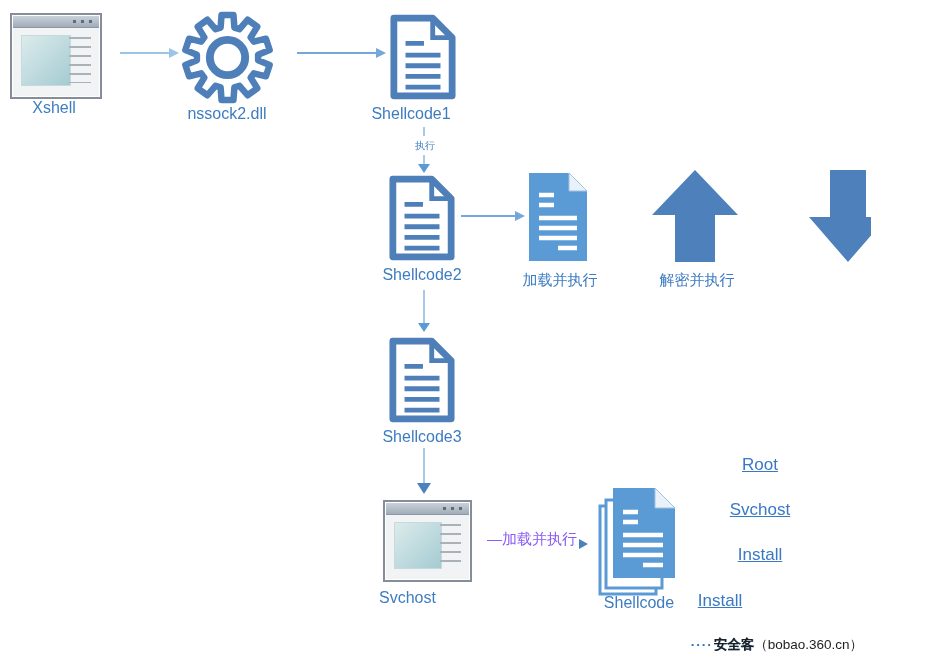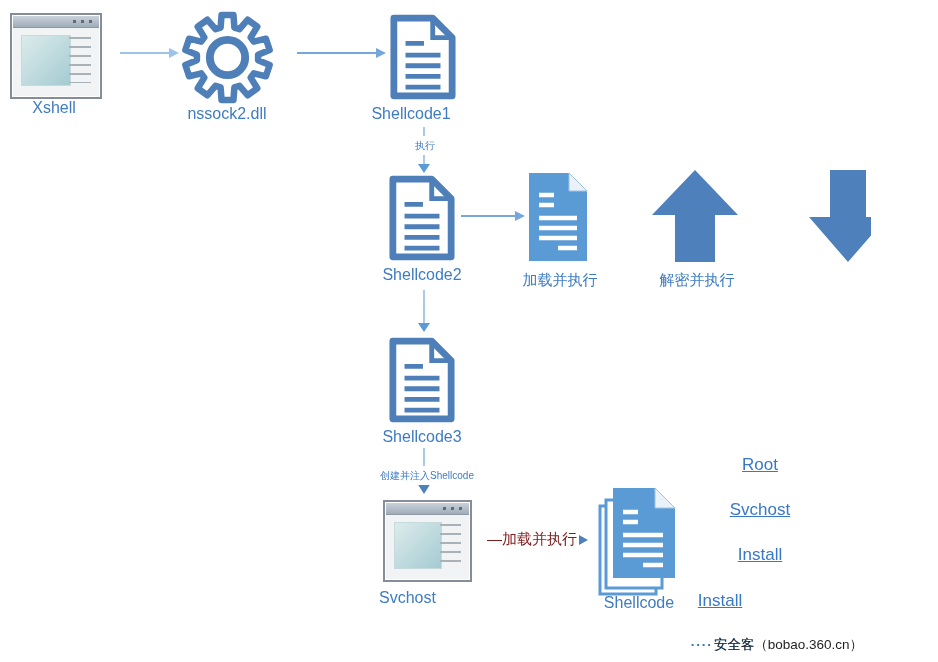--- a/index.html
+++ b/index.html
@@ -34,28 +34,28 @@
     background:repeating-linear-gradient(90deg,#5F6B77 0 3px,transparent 3px 8px);}
   .win-pane{position:absolute;left:9px;top:20px;bottom:11px;width:54%;
     background:linear-gradient(135deg,#DCEBEB,#A4CBD2);border:1px solid #C6D9DC;}
   .win-lines{position:absolute;right:9px;top:22px;bottom:14px;width:25%;
     background:repeating-linear-gradient(#A9B1B9 0 2px,transparent 2px 9px);}
 
   
   .block-arrow{position:absolute;}
 
   
-  .load-edge{position:absolute;display:flex;align-items:center;color:#7f1d1d;font-size:15px;z-index:3;}
+  .load-edge{position:absolute;display:flex;align-items:flex-end;color:#8b5cf6;font-size:15px;z-index:3;}
   .load-edge .tri{width:0;height:0;border-left:9px solid #4E80BC;
     border-top:5px solid transparent;border-bottom:5px solid transparent;margin-left:2px;}
 
   
   .watermark{position:absolute;right:8px;top:636px;font-size:13.5px;color:#1F1F1F;white-space:nowrap;}
   .watermark .dots{color:#2E74B5;font-weight:bold;letter-spacing:1px;margin-right:1px;}
-  .watermark .brand{font-weight:normal;text-shadow:0.5px 0 0 #5B9BD5;}
+  .watermark .brand{font-weight:bold;text-shadow:0.5px 0 0 #5B9BD5;}
 </style>
 </head>
 <body>
 
 <div id="canvas">
 
   <svg width="0" height="0" style="position:absolute">
     <defs>
       <symbol id="sym-doc" viewBox="0 0 70 90">
         <path d="M5 5 H45 L65 25 V85 H5 Z" fill="#fff" stroke="#4E7FB8" stroke-width="7" stroke-linejoin="round"></path>
@@ -122,21 +122,20 @@
   <div class="vline" style="left:423px;top:290px;height:38px"></div>
   <div class="varrow" style="left:418px;top:323px"></div>
 
   <svg class="abs" style="left:388px;top:336px" width="68" height="88" viewBox="0 0 70 90">
       <use href="#sym-doc"></use>
     </svg>
   <div class="node-label" style="left:362px;top:428px;width:120px">Shellcode3</div>
 
   <div class="vline" style="left:423px;top:448px;height:40px"></div>
   <div class="varrow big" style="left:417px;top:483px"></div>
-  <div class="conn-label" style="left:334px;top:466px;width:180px">创建并注入Shellcode</div>
 
   <div class="win" style="left:383px;top:500px;width:85px;height:78px">
     <div class="win-title">
         <span class="win-dots"></span>
       </div>
     <div class="win-pane"></div>
     <div class="win-lines"></div>
   </div>
   <div class="node-label" style="left:365px;top:589px;width:85px">Svchost</div>
 

